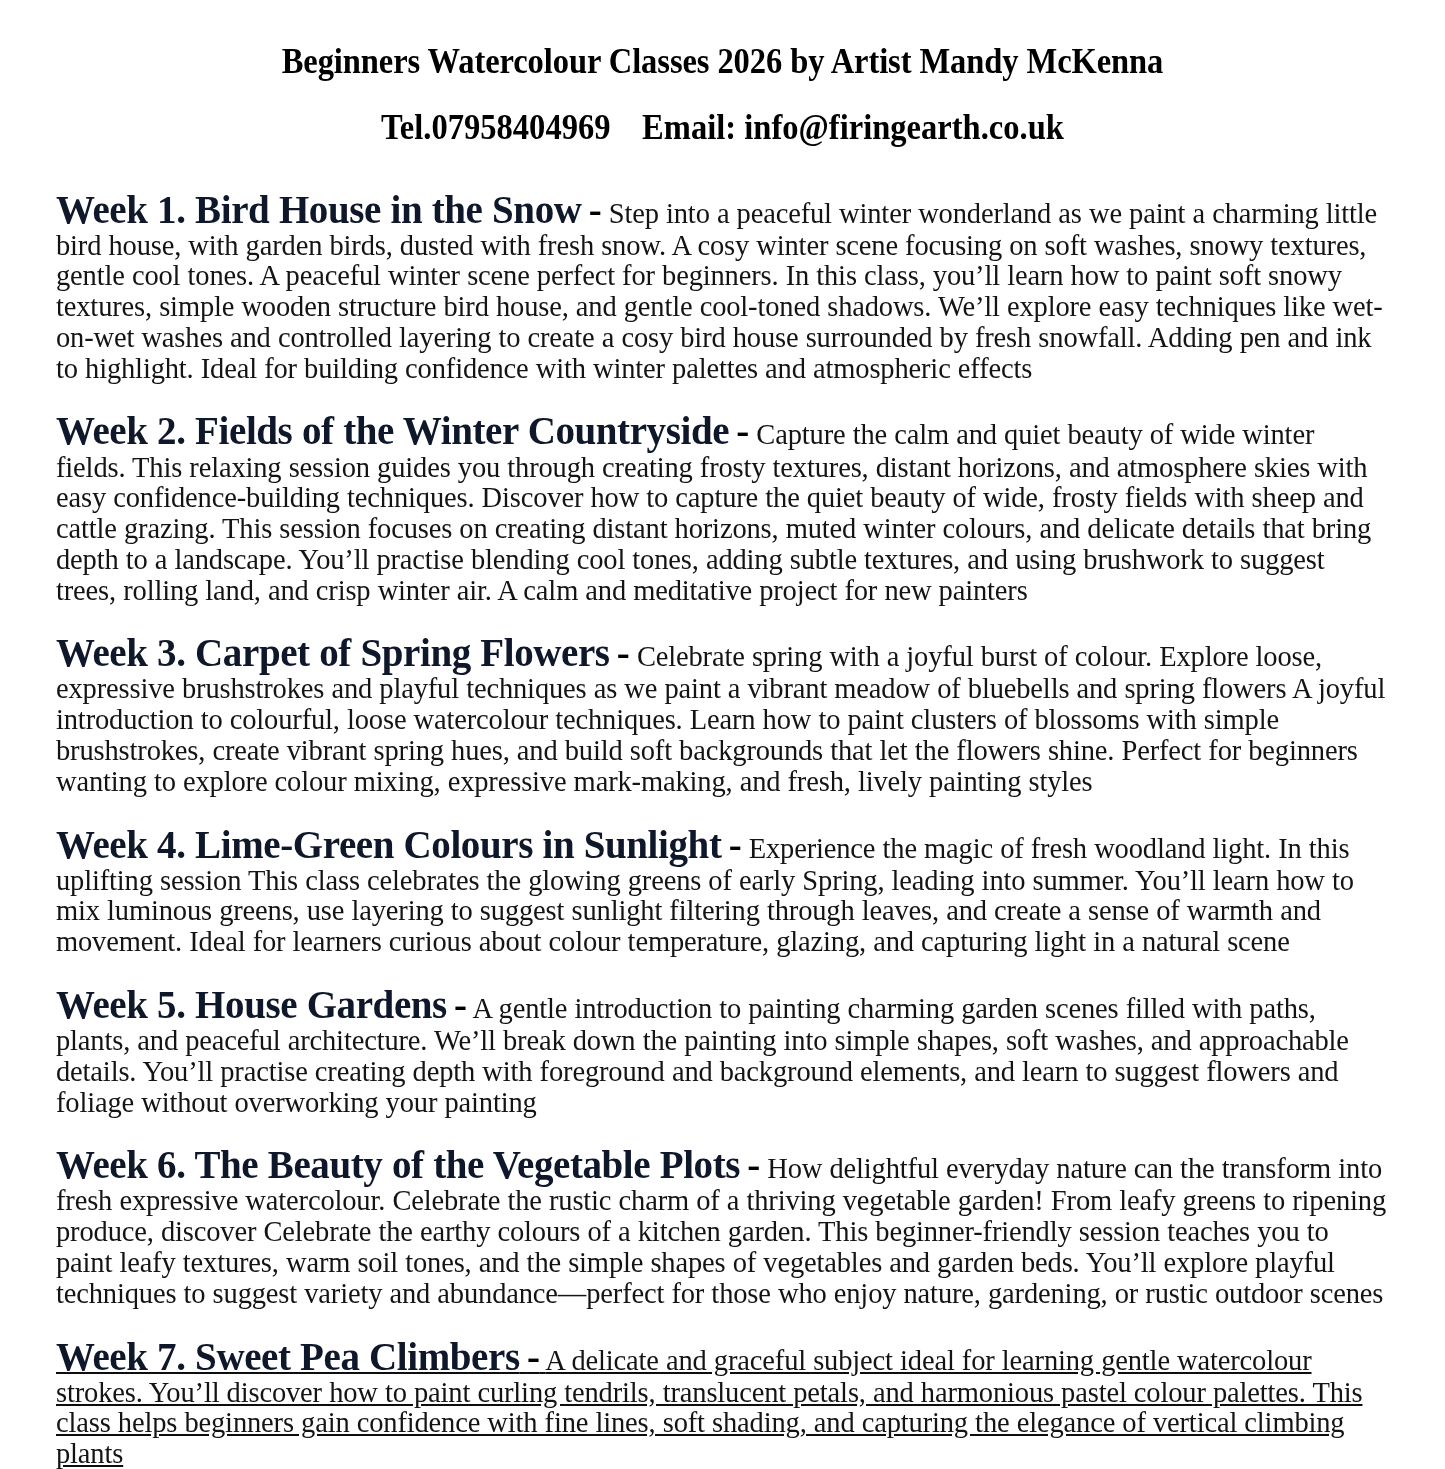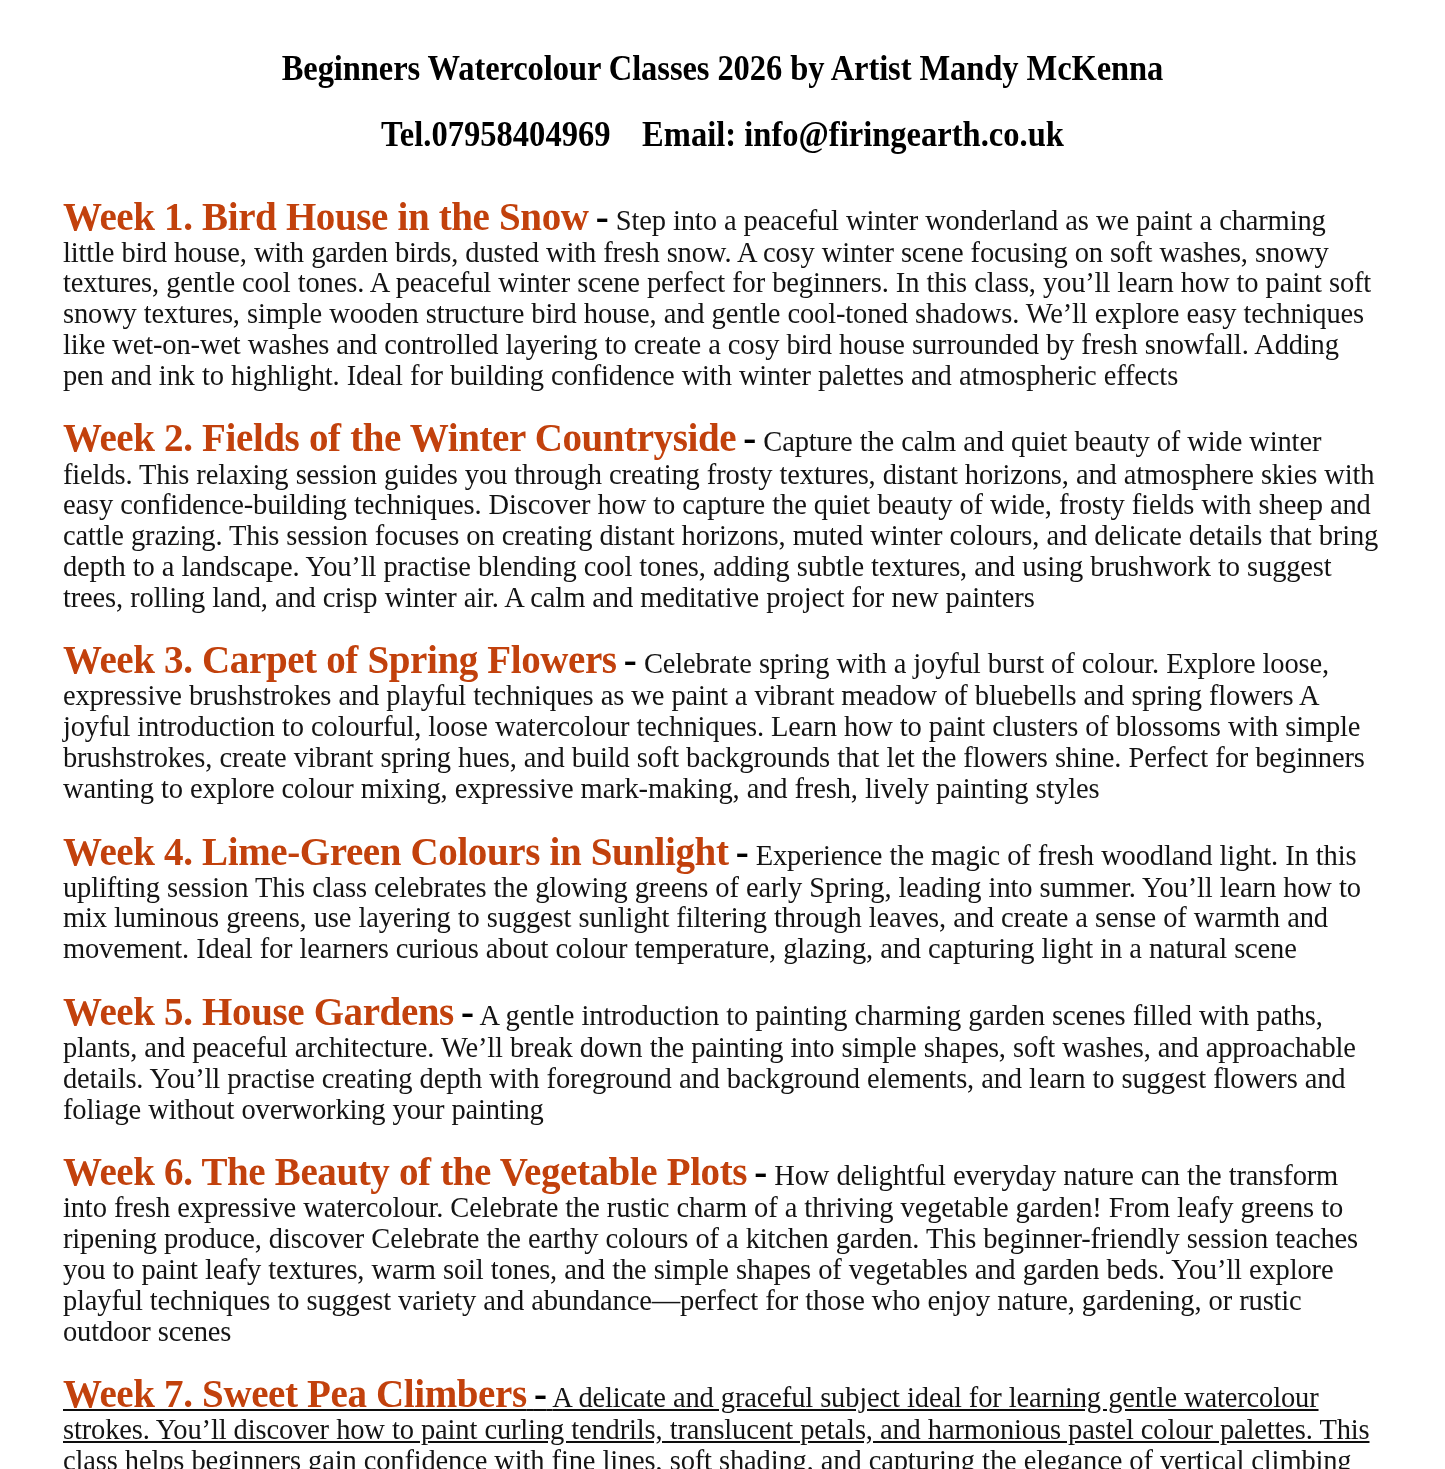--- a/index.html
+++ b/index.html
@@ -13,21 +13,21 @@
     height: 1469px;
     overflow: hidden;
     font-family: "Liberation Serif", "DejaVu Serif", serif;
     color: #0d0d0d;
     -webkit-font-smoothing: antialiased;
   }
   .page {
     width: 1445px;
     height: 1469px;
     box-sizing: border-box;
-    padding: 11px;
+    padding: 4px;
     position: relative;
   }
 
   
   .doc-header {
     text-align: center;
     padding-top: 38px;
   }
   .doc-title {
     font-size: 35px;
@@ -74,21 +74,21 @@
     line-height: 1.08;
     letter-spacing: -0.15px;
     color: #141414;
     text-align: left;
     word-spacing: 0.2px;
   }
   .week-heading {
     font-weight: bold;
     font-size: 39px;
     letter-spacing: -0.4px;
-    color: #c2410c;
+    color: #0f172a;
     display: inline;
   }
   .week-dash {
     font-weight: bold;
     font-size: 39px;
     color: #000;
     display: inline;
   }
   .week-desc {
     display: inline;

